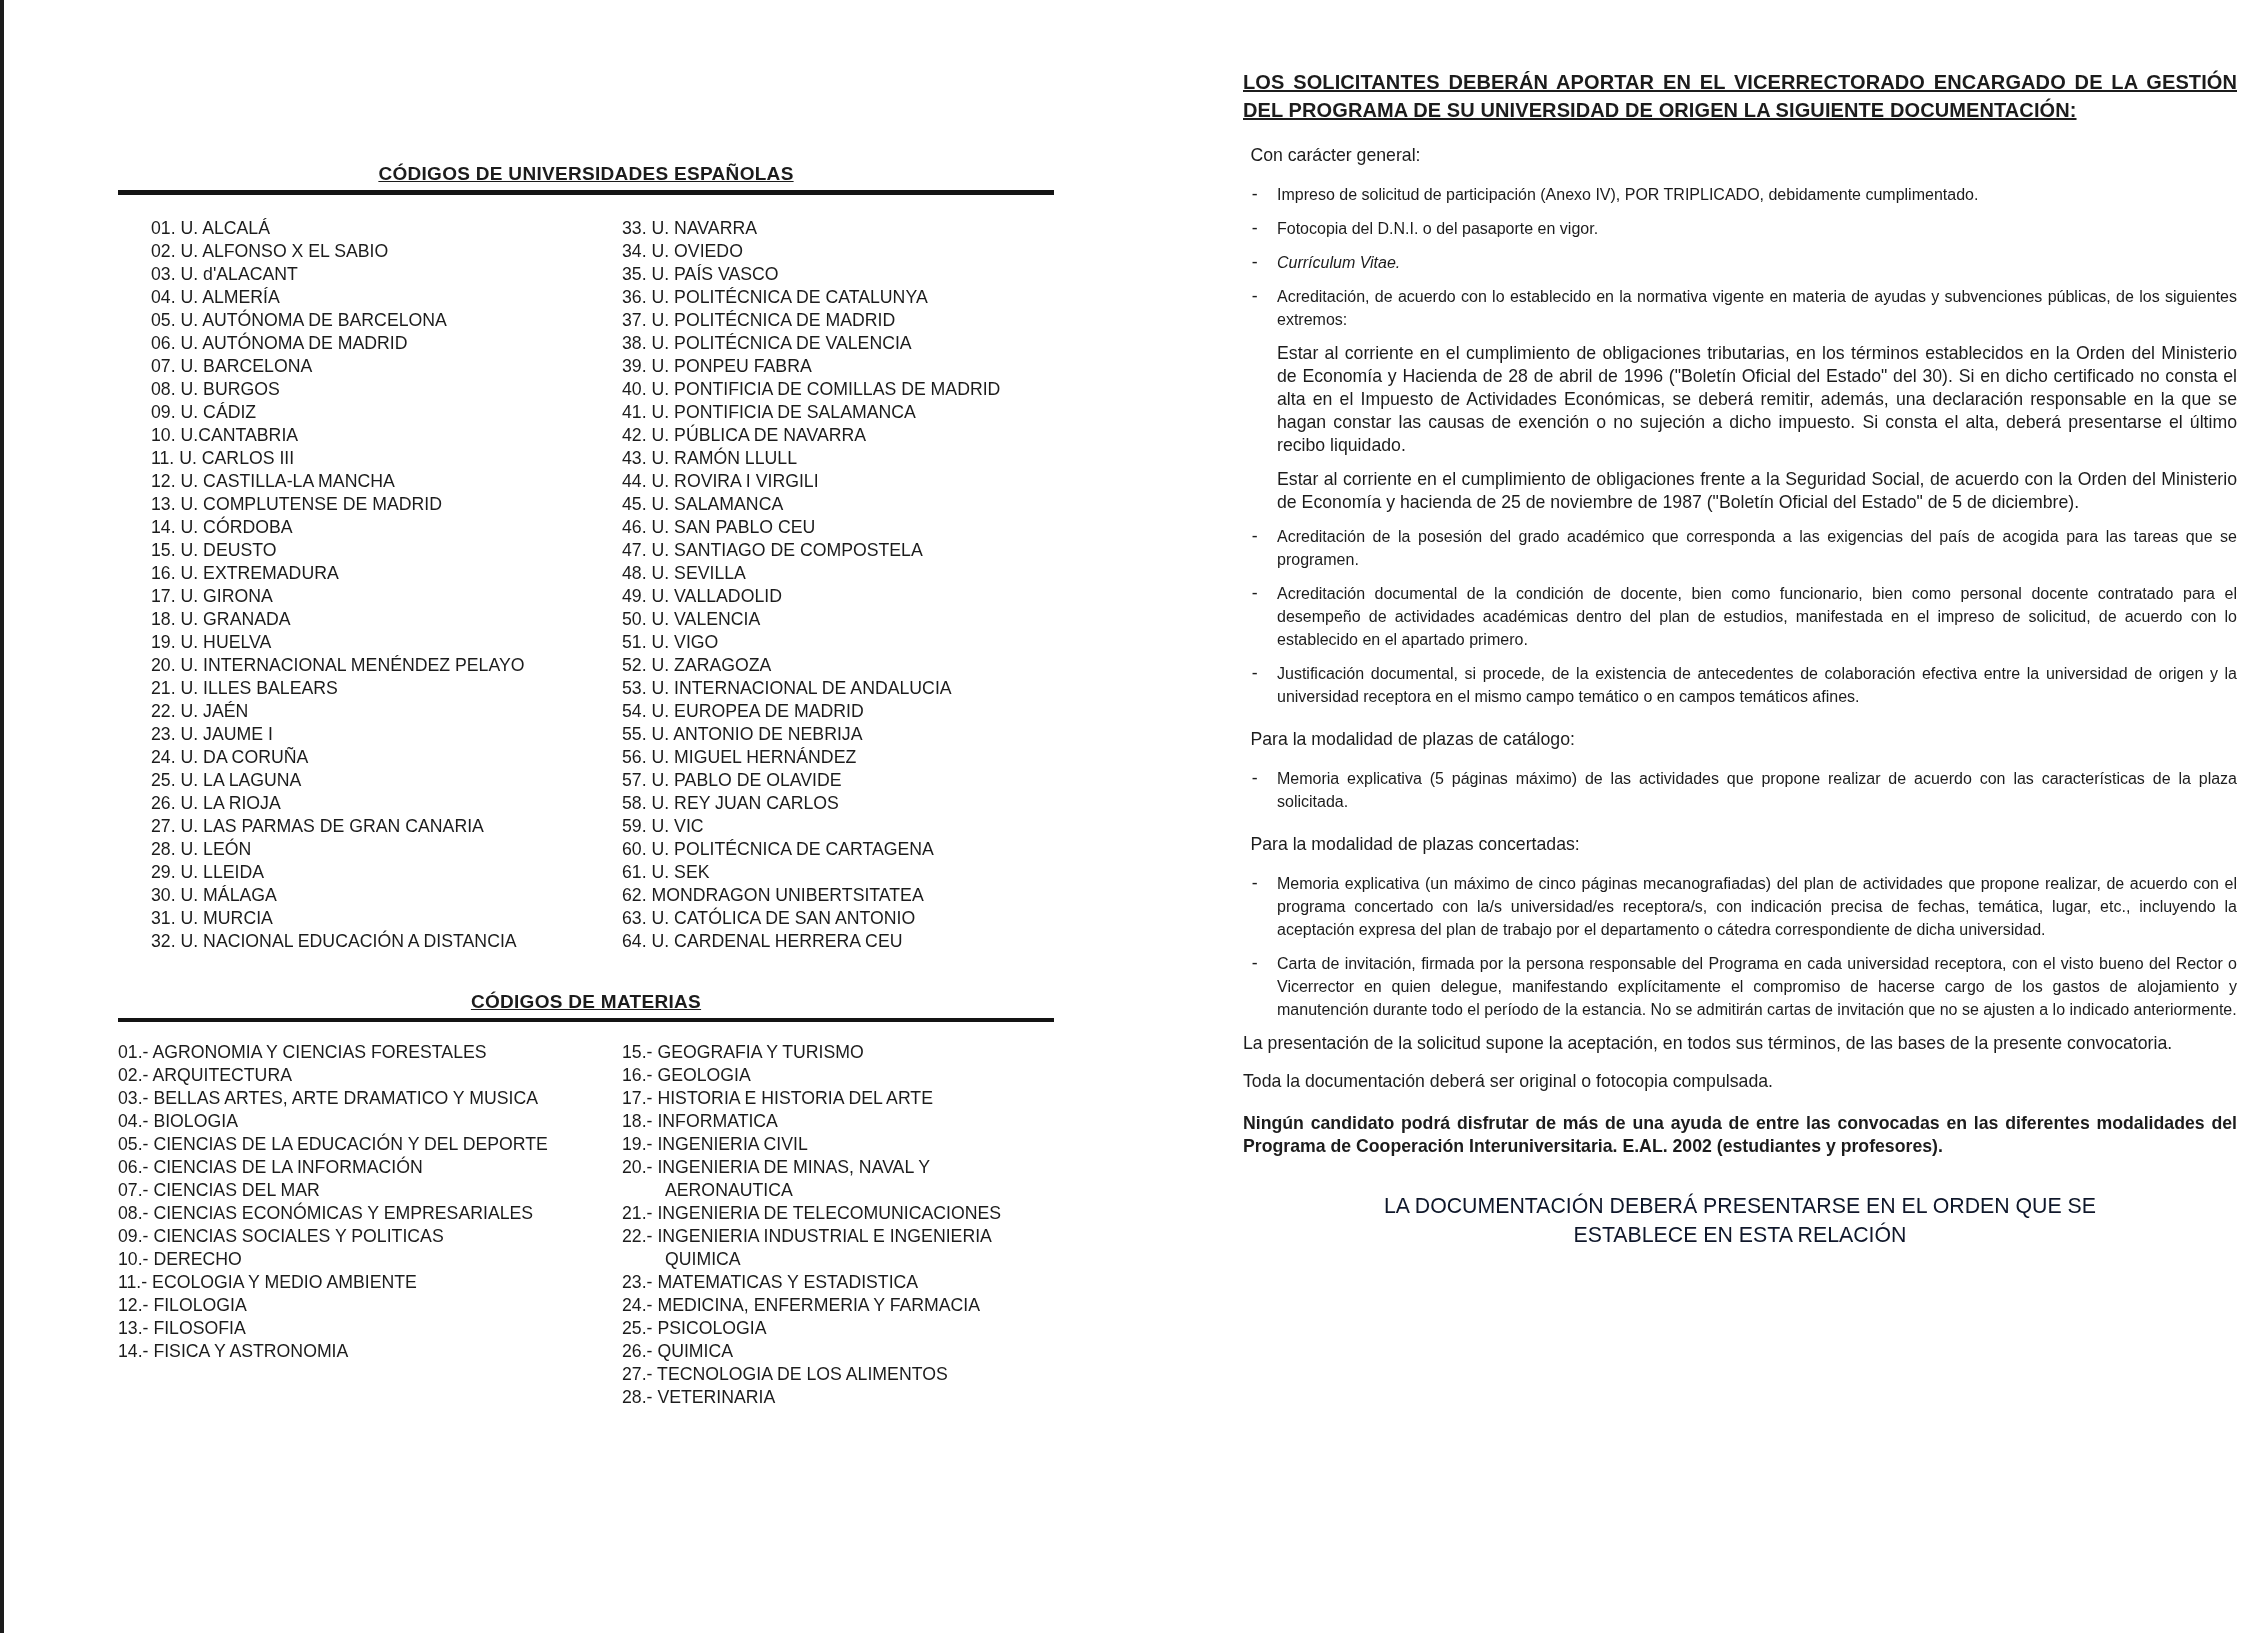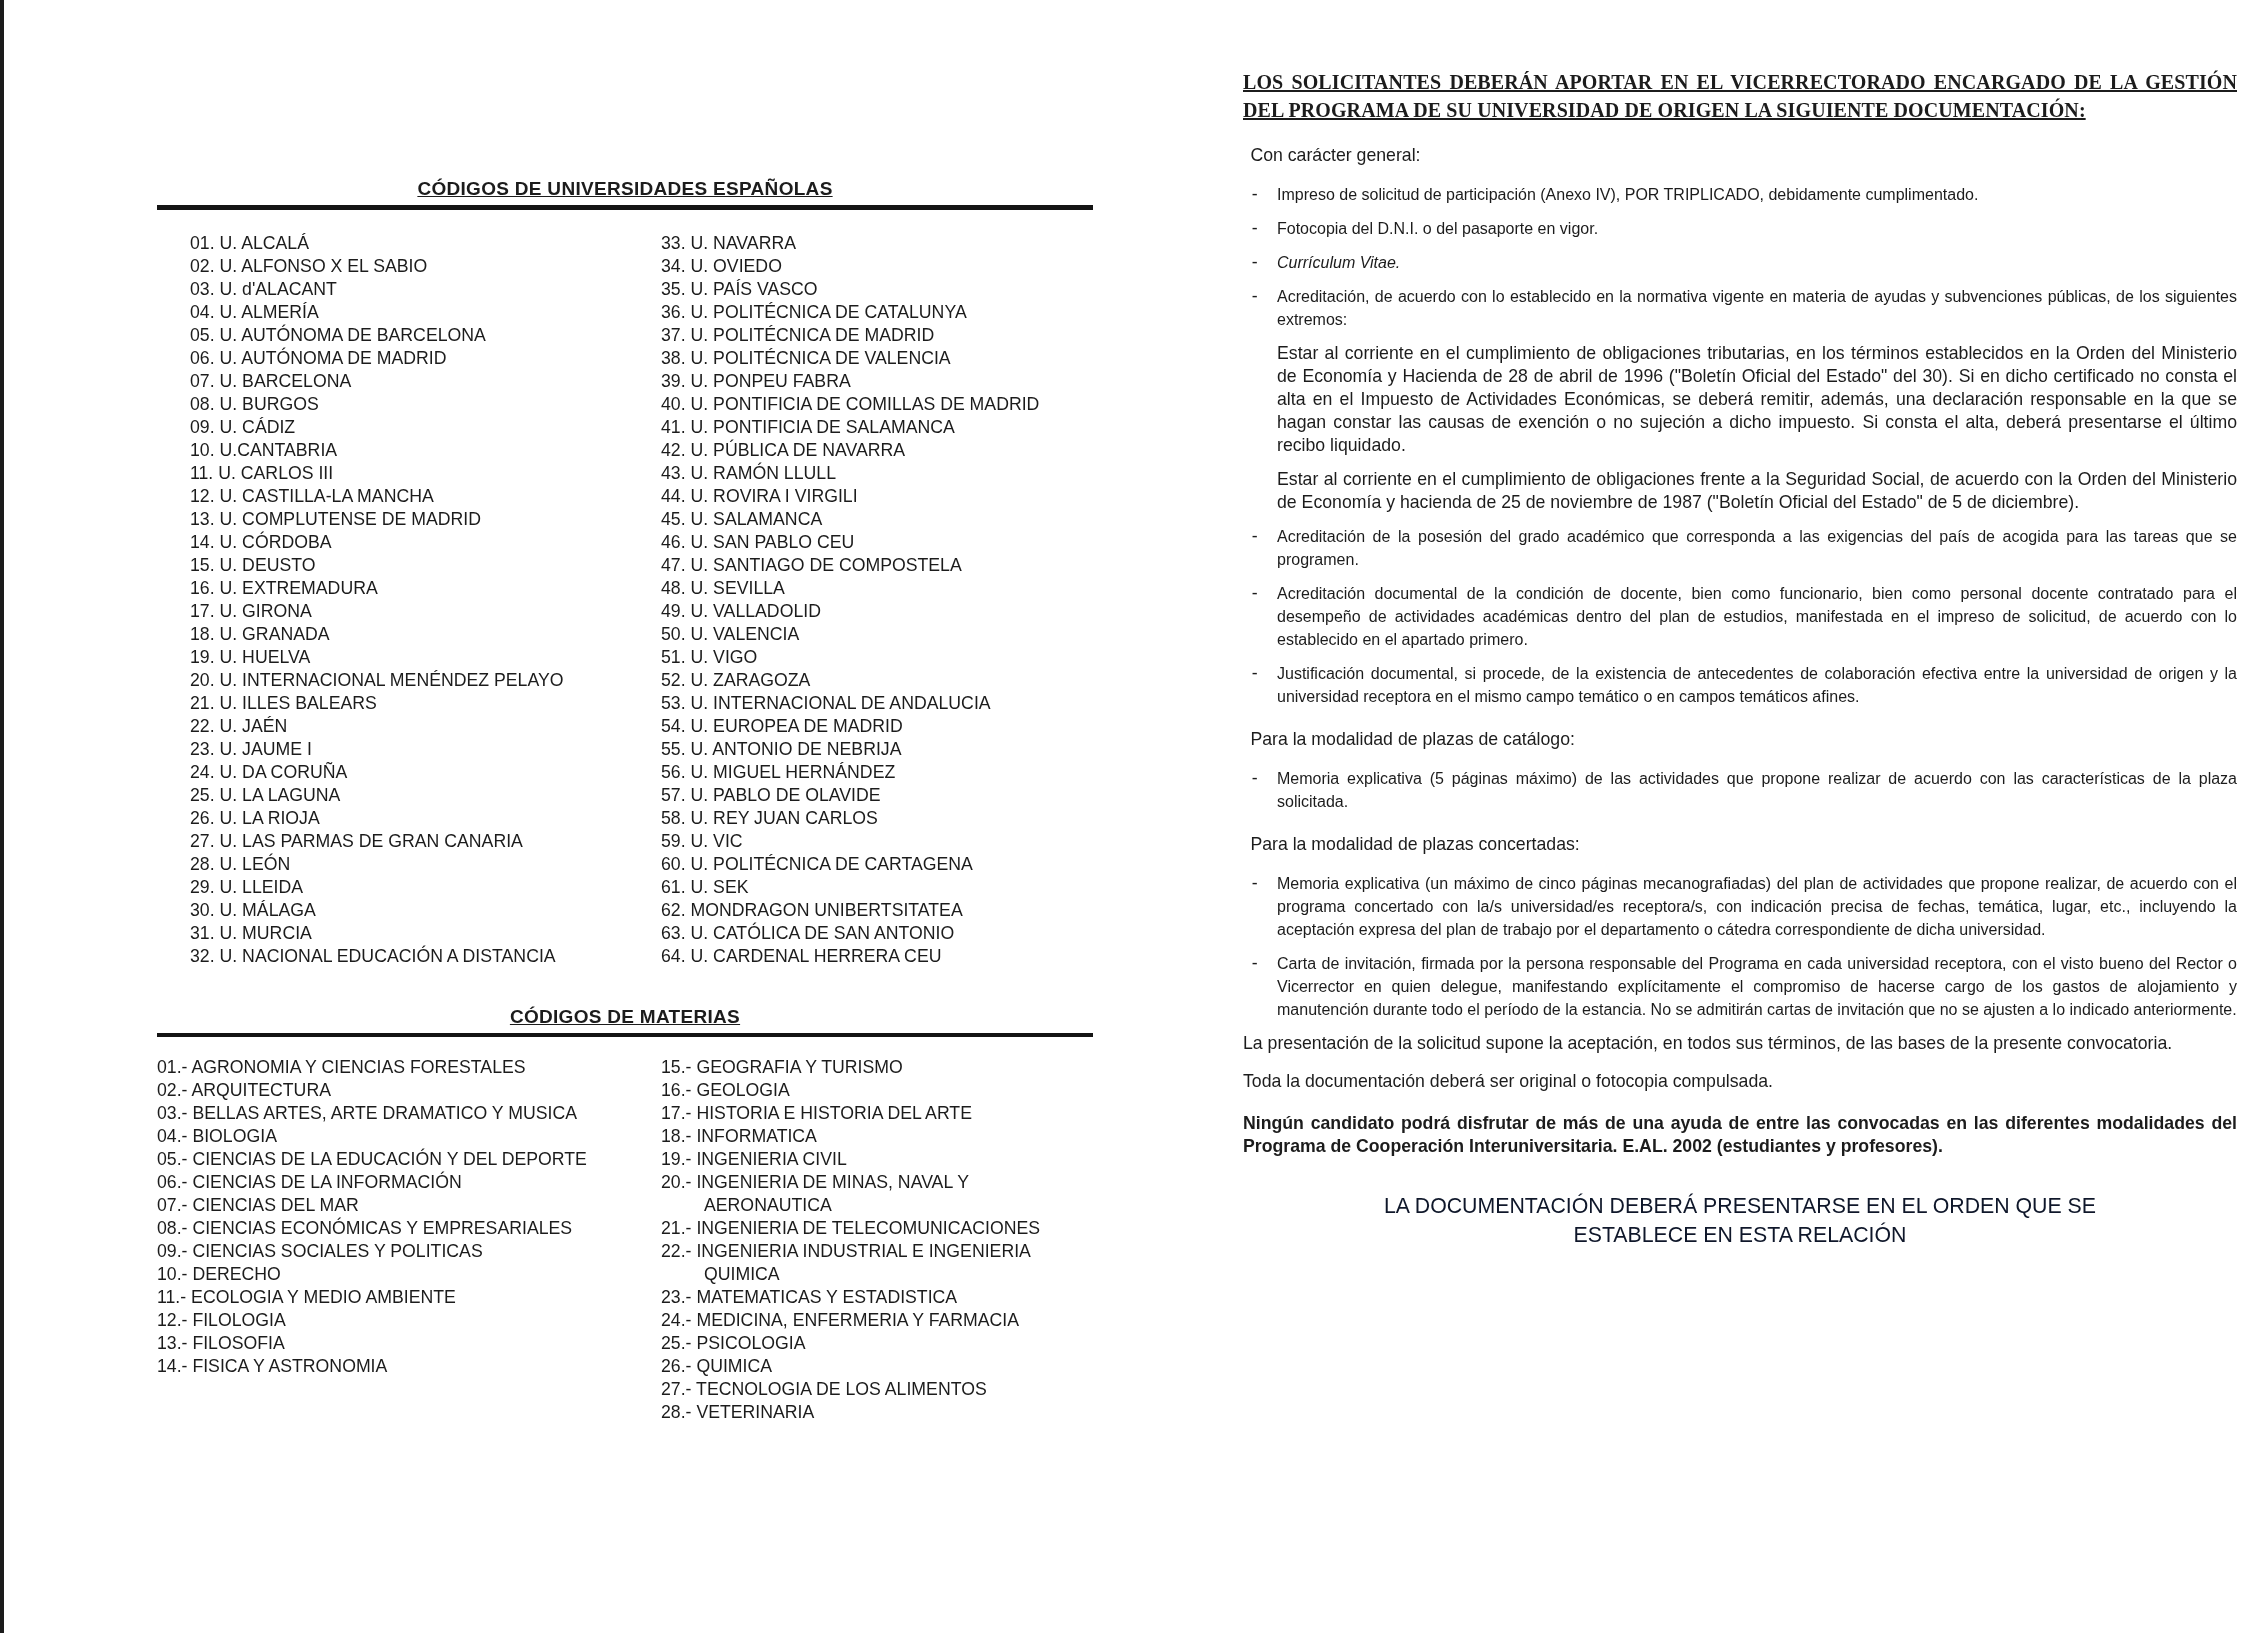--- a/index.html
+++ b/index.html
@@ -6,21 +6,21 @@
   html,body { background:#ffffff; }
   body {
     width:2261px; height:1633px;
     position:relative; overflow:hidden;
     font-family:"Liberation Sans", sans-serif;
     color:#1c1c1c;
   }
   .scan-edge { position:absolute; left:0; top:0; width:3.7px; height:1633px; background:#1b1b1b; }
 
   
-  .left-page { position:absolute; left:118px; top:178px; width:936px;margin-left:39px; }
+  .left-page { position:absolute; left:118px; top:163px; width:936px; }
   .section-title {
     text-align:center; font-weight:bold; font-size:19px;
     text-decoration:underline; letter-spacing:0.3px;
   }
   .thick-rule { height:4.4px; background:#141414; margin-top:5.2px; }
   .cols { display:flex; align-items:flex-start; }
   .uni-cols { margin-top:22px; padding-left:33px; }
   .uni-cols .col-a { flex:0 0 471px; }
   .uni-cols .col-b { flex:1; }
   .uni-cols .code-item { white-space:nowrap; }
@@ -30,21 +30,21 @@
   .mat-cols .col-b { flex:1; }
   .code-item {
     font-size:17.7px; line-height:23px;
     padding-left:43px; text-indent:-43px;
   }
 
   
   .right-page { position:absolute; left:1243px; top:68px; width:994px; }
   .doc-title {
     font-weight:bold; font-size:20px; line-height:28px;
-    text-align:justify; text-decoration:underline; letter-spacing:0.1px;font-family:Liberation Serif, serif;
+    text-align:justify; text-decoration:underline; letter-spacing:0.1px;
   }
   .heading { font-size:17.7px; line-height:23px; margin:20px 0 16px 7.4px; }
   .bullet { display:flex; margin-bottom:11px; }
   .dash { flex:0 0 34px; padding-left:8.8px; font-size:17.7px; line-height:23px; }
   .btext { flex:1; font-size:16px; line-height:23px; text-align:justify; }
   .btext.italic { font-style:italic; }
   .subpara {
     margin:4px 0 11px 34px; font-size:17.7px; line-height:23px; text-align:justify;
   }
   .para { font-size:17.7px; line-height:23px; text-align:justify; margin-bottom:14.7px; }

